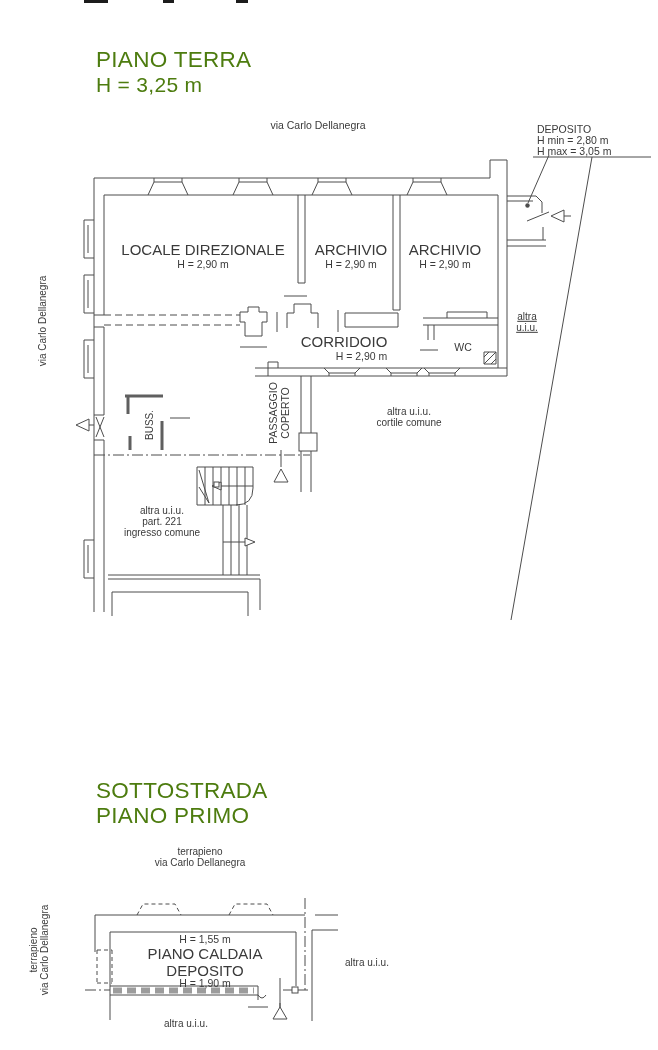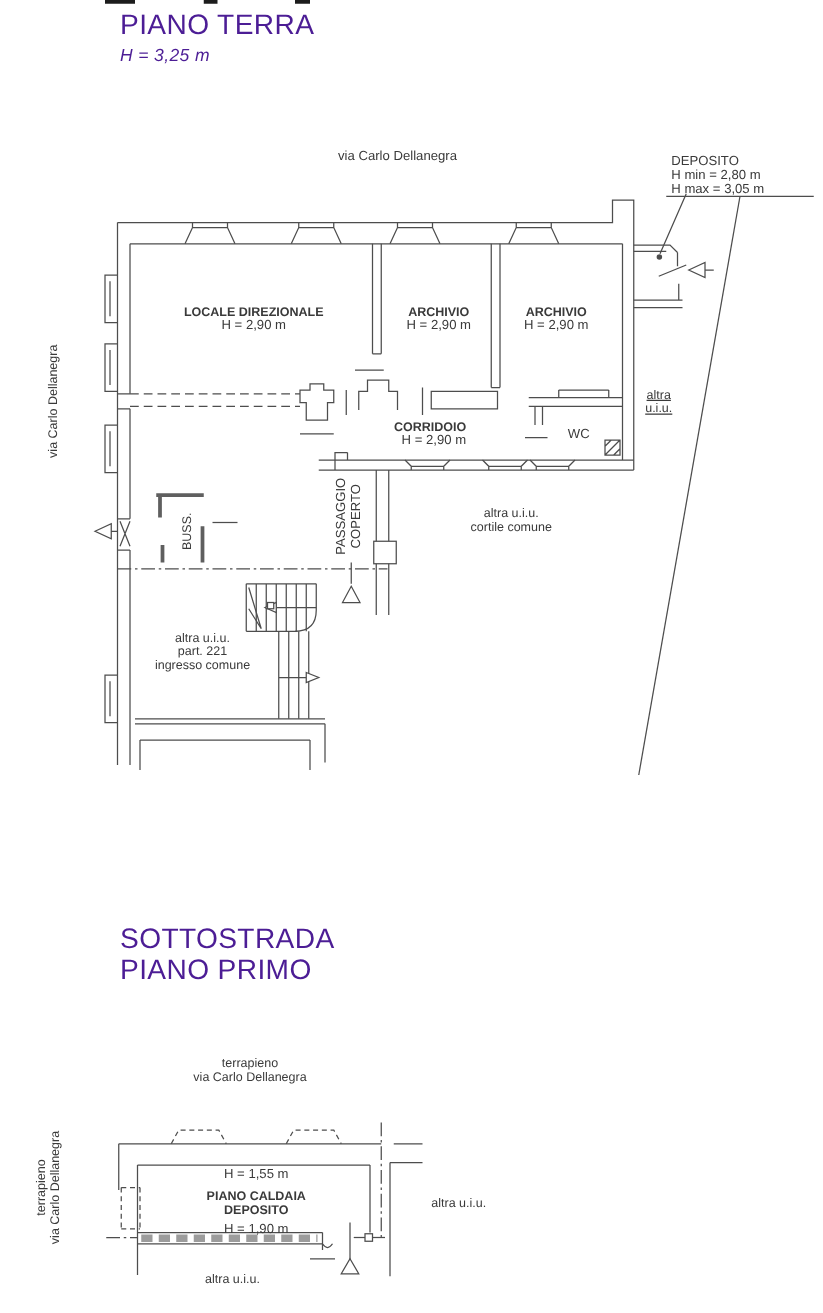--- a/index.html
+++ b/index.html
@@ -4,22 +4,22 @@
 <style>
   html,body { margin:0; padding:0; }
   body {
     width:658px; height:1050px; position:relative; background:#ffffff;
     font-family:"Liberation Sans", sans-serif; overflow:hidden;
   }
   svg.drawing { position:absolute; left:0; top:0; }
   .lbl { position:absolute; color:#3a3a3a; white-space:nowrap; line-height:1.12; }
   .center { transform:translate(-50%,-50%); text-align:center; }
   .rot { transform:translate(-50%,-50%) rotate(-90deg); text-align:center; }
-  .page-title { color:#4c1d95; font-size:22.5px; line-height:25px; letter-spacing:0.3px; }
-  .fs11  { font-size:10px;font-weight:bold; }
+  .page-title { color:#4d7c0f; font-size:22.5px; line-height:25px; letter-spacing:0.3px;margin-top:40px; }
+  .fs11  { font-size:15px; }
   .fs105 { font-size:10.5px; }
   .fs10  { font-size:10px; }
   .anno  { font-size:10.5px; line-height:10.8px; color:#3a3a3a; }
 </style>
 </head>
 <body>
 
 <svg class="drawing" width="658" height="1050" viewBox="0 0 658 1050" fill="none" stroke="#4d4d4d" stroke-width="1">
 
   <g stroke="none" fill="#1c1c1c">
@@ -115,21 +115,21 @@
     <path fill="#ffffff" d="M280,1007 L287,1019 H273 Z"></path>
 
     <path stroke-dasharray="11,3,2,3" d="M305,898 V992 M85,990 H110"></path>
     <path d="M283,990 H308"></path>
     <rect x="292" y="987" width="6" height="6" fill="#ffffff"></rect>
   </g>
 </svg>
 
 <div class="lbl page-title" style="left:96px; top:7px;">
   <div>PIANO TERRA</div>
-  <div style="font-size:14px;font-style:italic;">H = 3,25 m</div>
+  <div style="font-size:21px;">H = 3,25 m</div>
 </div>
 
 <div class="lbl center fs105" style="left:318px; top:126px;">via Carlo Dellanegra</div>
 
 <div class="lbl anno" style="left:537px; top:124px;">
   <div>DEPOSITO</div>
   <div>H min = 2,80 m</div>
   <div>H max = 3,05 m</div>
 </div>
 

